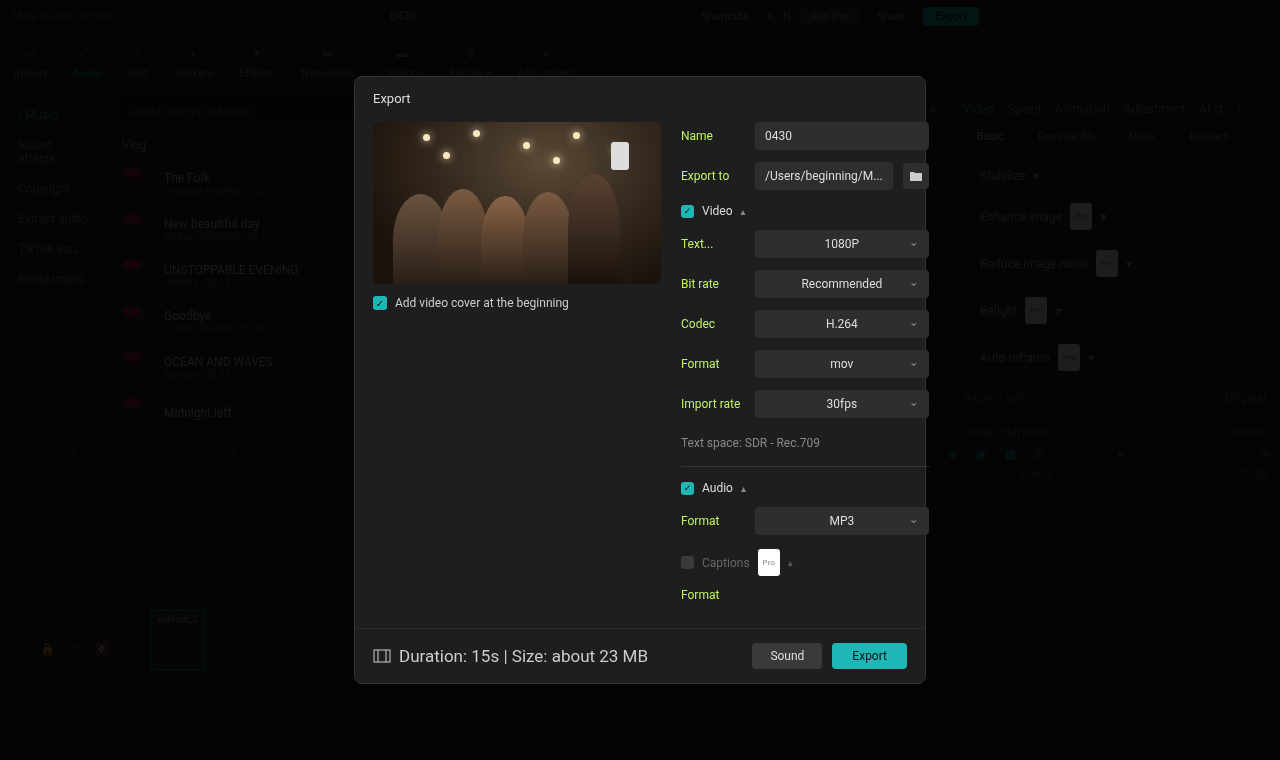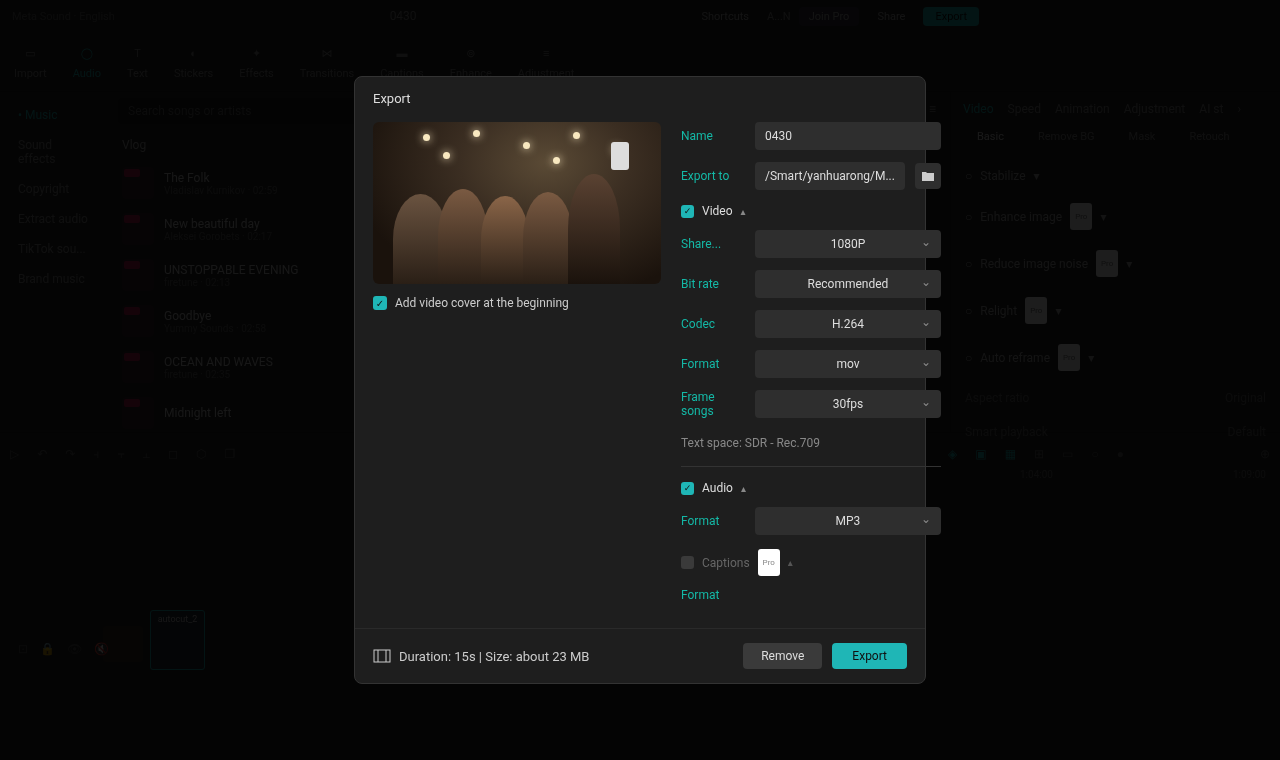--- a/index.html
+++ b/index.html
@@ -60,33 +60,33 @@
 .modal-body { display:flex; gap:20px; padding:6px 18px 4px; }
 .left { width:288px; }
 .preview { width:288px; height:162px; border-radius:6px; background: radial-gradient(ellipse at 60% 25%, #5a4a35 0%, #3b2e22 35%, #1a120c 80%); position:relative; overflow:hidden;}
 .bulb { position:absolute; width:7px; height:7px; background:#f8e8c0; border-radius:50%; box-shadow:0 0 8px #f8e8c0;}
 .person { position:absolute; bottom:0; border-radius:50% 50% 0 0; }
 .chk { display:flex; align-items:center; gap:8px; padding:12px 0; font-size:12px; color:#ccc;}
 .chkbox { width:14px; height:14px; border-radius:3px; background:#1fb6b6; display:flex; align-items:center; justify-content:center; color:#111; font-size:10px;}
 
 .right { flex:1; }
 .frow { display:flex; align-items:center; gap:10px; margin-bottom:12px; font-size:12px;}
-.flabel { width:64px; color:#14b8a6; font-size:12px;}
+.flabel { width:64px; color:#bef264; font-size:12px;}
 .finput { flex:1; background:#2e2e2e; border-radius:4px; padding:7px 10px; color:#ddd; font-size:12px; }
 .folderic { width:26px; height:26px; background:#2e2e2e; border-radius:4px; display:flex;align-items:center;justify-content:center; color:#ccc; font-size:13px;}
 .fsection { display:flex; align-items:center; gap:8px; margin:14px 0 12px; font-size:12px; color:#ddd;}
 .sectchk { width:13px; height:13px; border-radius:3px; background:#1fb6b6; display:flex;align-items:center;justify-content:center;color:#111;font-size:9px;}
 .sectchk.off { background:#3a3a3a; color:transparent;}
 .fsel { flex:1; background:#2e2e2e; border-radius:4px; padding:7px 10px; color:#ddd; font-size:12px; text-align:center; position:relative;}
 .fsel::after { content:"⌄"; position:absolute; right:10px; color:#888; top:5px;}
 .colorspace { font-size:12px; color:#888; padding:6px 0 14px;}
 .divider { border-top:1px solid #333; margin:2px 0 4px;}
 .dim { color:#666;}
 .modal-foot { display:flex; align-items:center; justify-content:space-between; padding:14px 18px; border-top:1px solid #2a2a2a; margin-top:10px;}
-.foot-left { display:flex; align-items:center; gap:8px; font-size:13px; color:#ccc;}
+.foot-left { display:flex; align-items:center; gap:8px; font-size:17px; color:#ccc;}
 .foot-btns { display:flex; gap:10px;}
 .btn-cancel { background:#3a3a3a; color:#ddd; padding:6px 18px; border-radius:4px; font-size:12px; cursor:pointer;}
 .btn-export { background:#1fb6b6; color:#111; padding:6px 20px; border-radius:4px; font-size:12px; cursor:pointer;}
 
 svg { display:block; }
 </style>
 </head>
 <body>
 
 <div class="bg">
@@ -301,51 +301,51 @@
         </div>
       </div>
 
       <div class="right">
         <div class="frow">
           <div class="flabel">Name</div>
           <div class="finput">0430</div>
         </div>
         <div class="frow">
           <div class="flabel">Export to</div>
-          <div class="finput" style="flex:1;white-space:nowrap;overflow:hidden;">/Smart/yanhuarong/M...</div>
+          <div class="finput" style="flex:1;white-space:nowrap;overflow:hidden;">/Users/beginning/M...</div>
           <div class="folderic">
             <svg width="14" height="12" viewBox="0 0 14 12">
                 <path fill="#ccc" d="M1 2h4l1 1h7v8H1z"></path>
               </svg>
           </div>
         </div>
 
         <div class="fsection">
           <div class="sectchk">✓</div>
           <span>Video</span>
           <span style="color:#888;font-size:10px;">▴</span>
         </div>
         <div class="frow">
-            <div class="flabel">Share...</div>
+            <div class="flabel">Text...</div>
             <div class="fsel">1080P</div>
           </div>
         <div class="frow">
             <div class="flabel">Bit rate</div>
             <div class="fsel">Recommended</div>
           </div>
         <div class="frow">
             <div class="flabel">Codec</div>
             <div class="fsel">H.264</div>
           </div>
         <div class="frow">
             <div class="flabel">Format</div>
             <div class="fsel">mov</div>
           </div>
         <div class="frow">
-            <div class="flabel">Frame songs</div>
+            <div class="flabel">Import rate</div>
             <div class="fsel">30fps</div>
           </div>
         <div class="colorspace">Text space: SDR - Rec.709</div>
         <div class="divider"></div>
 
         <div class="fsection">
           <div class="sectchk">✓</div>
           <span>Audio</span>
           <span style="color:#888;font-size:10px;">▴</span>
         </div>
@@ -369,18 +369,18 @@
     <div class="modal-foot">
       <div class="foot-left">
         <svg width="18" height="14" viewBox="0 0 18 14">
             <rect x="1" y="1" width="16" height="12" fill="none" stroke="#ccc"></rect>
             <line x1="5" y1="1" x2="5" y2="13" stroke="#ccc"></line>
             <line x1="13" y1="1" x2="13" y2="13" stroke="#ccc"></line>
           </svg>
         <span>Duration: 15s | Size: about 23 MB</span>
       </div>
       <div class="foot-btns">
-        <div class="btn-cancel">Remove</div>
+        <div class="btn-cancel">Sound</div>
         <div class="btn-export">Export</div>
       </div>
     </div>
   </div>
 </div>
 
 </body></html>

